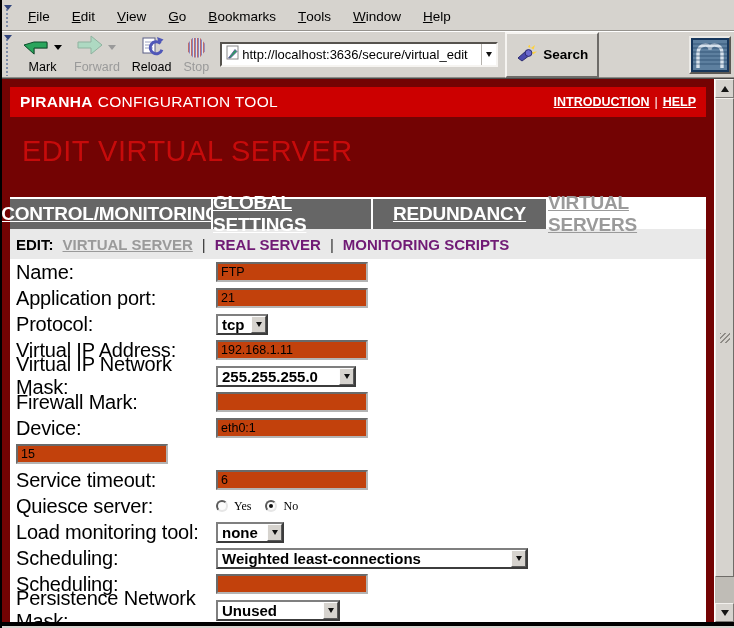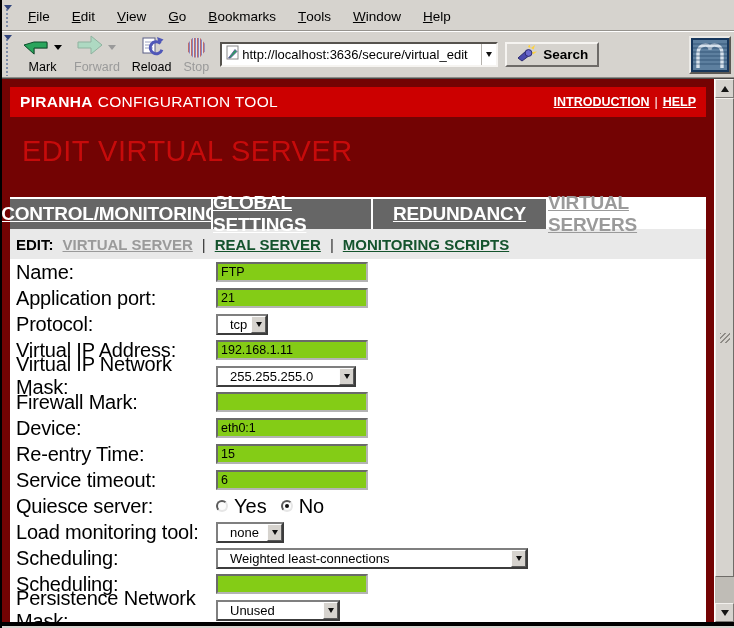--- a/index.html
+++ b/index.html
@@ -27,21 +27,21 @@
   .disabled .tbtn-label{color:#9a9a9a;}
   .caret{width:0;height:0;border-left:4px solid transparent;border-right:4px solid transparent;border-top:5px solid #000;}
   .disabled .caret{border-top-color:#9a9a9a;}
   .stop-glyph{width:17px;height:20px;
     background:repeating-linear-gradient(90deg,#c06a6a 0 1px,#8585c2 1px 2px,#e4e2de 2px 3px);
     clip-path:polygon(30% 0,70% 0,100% 30%,100% 70%,70% 100%,30% 100%,0 70%,0 30%);}
   .urlbar{display:flex;align-items:center;background:#fff;height:25px;width:278px;
     margin:0 7px 0 5px;border:2px solid;border-color:#56534e #f6f4f1 #f6f4f1 #56534e;padding-left:3px;}
   .url-input{border:none;outline:none;flex:1;min-width:0;height:18px;font:13px "Liberation Sans",sans-serif;padding:0 2px;background:#fff;}
   .url-drop{width:15px;align-self:stretch;display:flex;align-items:center;justify-content:center;border-left:1px solid #b5b2ad;}
-  .search-btn{display:flex;align-items:center;gap:5px;background:#d6d3ce;height:25px;padding:0 9px;
+  .search-btn{display:flex;align-items:center;gap:5px;background:#d6d3ce;height:46px;padding:0 9px;
     border:2px solid;border-color:#f6f4f1 #6e6b68 #6e6b68 #f6f4f1;font-weight:bold;font-size:13.5px;color:#000;}
   .logo{width:42px;height:38px;margin-left:auto;border:2px solid;border-color:#eceae6 #5c5955 #5c5955 #eceae6;
     background:#17375c;padding:2px;position:relative;}
   .logo svg{display:block;}
   
   .viewport{height:544px;display:flex;border-top:1px solid #4a4a4a;}
   .pagearea{flex:1;background:#730303;padding:8px 8px 0 8px;overflow:hidden;}
   
   .titlebar{height:30px;background:#cc0000;display:flex;align-items:center;padding:0 10px;color:#fff;}
   .brand-bold{font-weight:bold;font-size:15.5px;letter-spacing:.3px;}
@@ -55,40 +55,40 @@
   .tabs{display:flex;gap:2px;height:30px;}
   .tab{background:#666;color:#fff;font-weight:bold;font-size:19px;letter-spacing:-.2px;
     display:flex;align-items:center;justify-content:center;text-decoration:underline;cursor:pointer;}
   .tab.t0{width:201px;} .tab.t1{width:158px;} .tab.t2{width:173px;}
   .tab.active{flex:1;background:#fff;color:#9a9a9a;}
   .subnav{height:30px;background:#e9e9e9;display:flex;align-items:center;gap:9px;padding-left:6px;
     font-size:15px;font-weight:bold;}
   .subnav-prefix{color:#000;}
   .subnav-current{color:#9a9a9a;text-decoration:underline;}
   .subnav-sep{color:#333;font-weight:normal;}
-  .slink{color:#14532d;text-decoration:underline;cursor:pointer;}
+  .slink{color:#701a75;cursor:pointer;}
   
   .form{padding-left:6px;}
   .frow{height:26px;display:flex;align-items:center;}
   .flabel{width:200px;font-size:20px;letter-spacing:-.2px;color:#000;flex:none;}
-  .finput{width:152px;height:20px;background:#84cc16;border:2px solid;border-color:#6a6a6a #b4b4b4 #b4b4b4 #6a6a6a;
+  .finput{width:152px;height:20px;background:#c2410c;border:2px solid;border-color:#6a6a6a #b4b4b4 #b4b4b4 #6a6a6a;
     font:12.5px "Liberation Sans",sans-serif;padding:1px 3px;outline:none;}
   .fsel{height:21px;background:#fff;border:2px solid;border-color:#7f7f7f #3c3c3c #3c3c3c #7f7f7f;
     display:inline-flex;align-items:stretch;cursor:default;}
-  .fsel-text{flex:1;font-size:13px;line-height:17px;padding-left:12px;white-space:nowrap;overflow:hidden;}
+  .fsel-text{flex:1;font-size:15px;line-height:17px;padding-left:4px;white-space:nowrap;overflow:hidden;font-weight:bold;}
   .fsel-btn{width:15px;background:#d6d3ce;border:1px solid;border-color:#fdfdfd #5a5a5a #5a5a5a #fdfdfd;
     display:flex;align-items:center;justify-content:center;flex:none;}
   .tri-dn{width:0;height:0;border-left:3.5px solid transparent;border-right:3.5px solid transparent;border-top:5px solid #101010;}
   .fradios{display:flex;align-items:center;}
   .radio{width:12px;height:12px;border-radius:50%;background:#fcfcfc;flex:none;
     border:2px solid;border-color:#5a5a5a #e6e6e6 #e6e6e6 #5a5a5a;
     display:inline-flex;align-items:center;justify-content:center;margin-right:6px;cursor:pointer;}
   .radio .dot{display:none;width:4px;height:4px;border-radius:50%;background:#101010;}
   .radio.checked .dot{display:block;}
-  .rlabel{font-size:20px;margin-right:14px;}
+  .rlabel{font-size:12px;margin-right:14px;font-family:Liberation Serif, serif;}
   
   .scrollbar{width:20px;background:#bfbcb6;border-left:1px solid #fff;display:flex;flex-direction:column;}
   .sb-btn{height:19px;background:#d6d3ce;border:1px solid;border-color:#f2f0ed #7c7975 #7c7975 #f2f0ed;
     display:flex;align-items:center;justify-content:center;flex:none;cursor:pointer;}
   .tri-up-s{width:0;height:0;border-left:4px solid transparent;border-right:4px solid transparent;border-bottom:6px solid #151515;}
   .tri-dn-s{width:0;height:0;border-left:4px solid transparent;border-right:4px solid transparent;border-top:6px solid #151515;}
   .sb-track{flex:1;position:relative;}
   .sb-thumb{position:absolute;top:0;left:0;right:0;height:479px;background:#d6d3ce;
     border:1px solid;border-color:#f2f0ed #6f6c68 #6f6c68 #f2f0ed;
     display:flex;align-items:center;justify-content:center;cursor:pointer;}
@@ -303,21 +303,20 @@
             <label class="flabel">Firewall Mark:</label>
             <input class="finput" value="" style="">
           </div>
 
           <div class="frow">
             <label class="flabel">Device:</label>
             <input class="finput" value="eth0:1" style="">
           </div>
 
           <div class="frow">
-            <label class="flabel">Re-entry Time:</label>
             <input class="finput" value="15" style="">
           </div>
 
           <div class="frow">
             <label class="flabel">Service timeout:</label>
             <input class="finput" value="6" style="">
           </div>
 
           <div class="frow">
             <label class="flabel">Quiesce server:</label>

